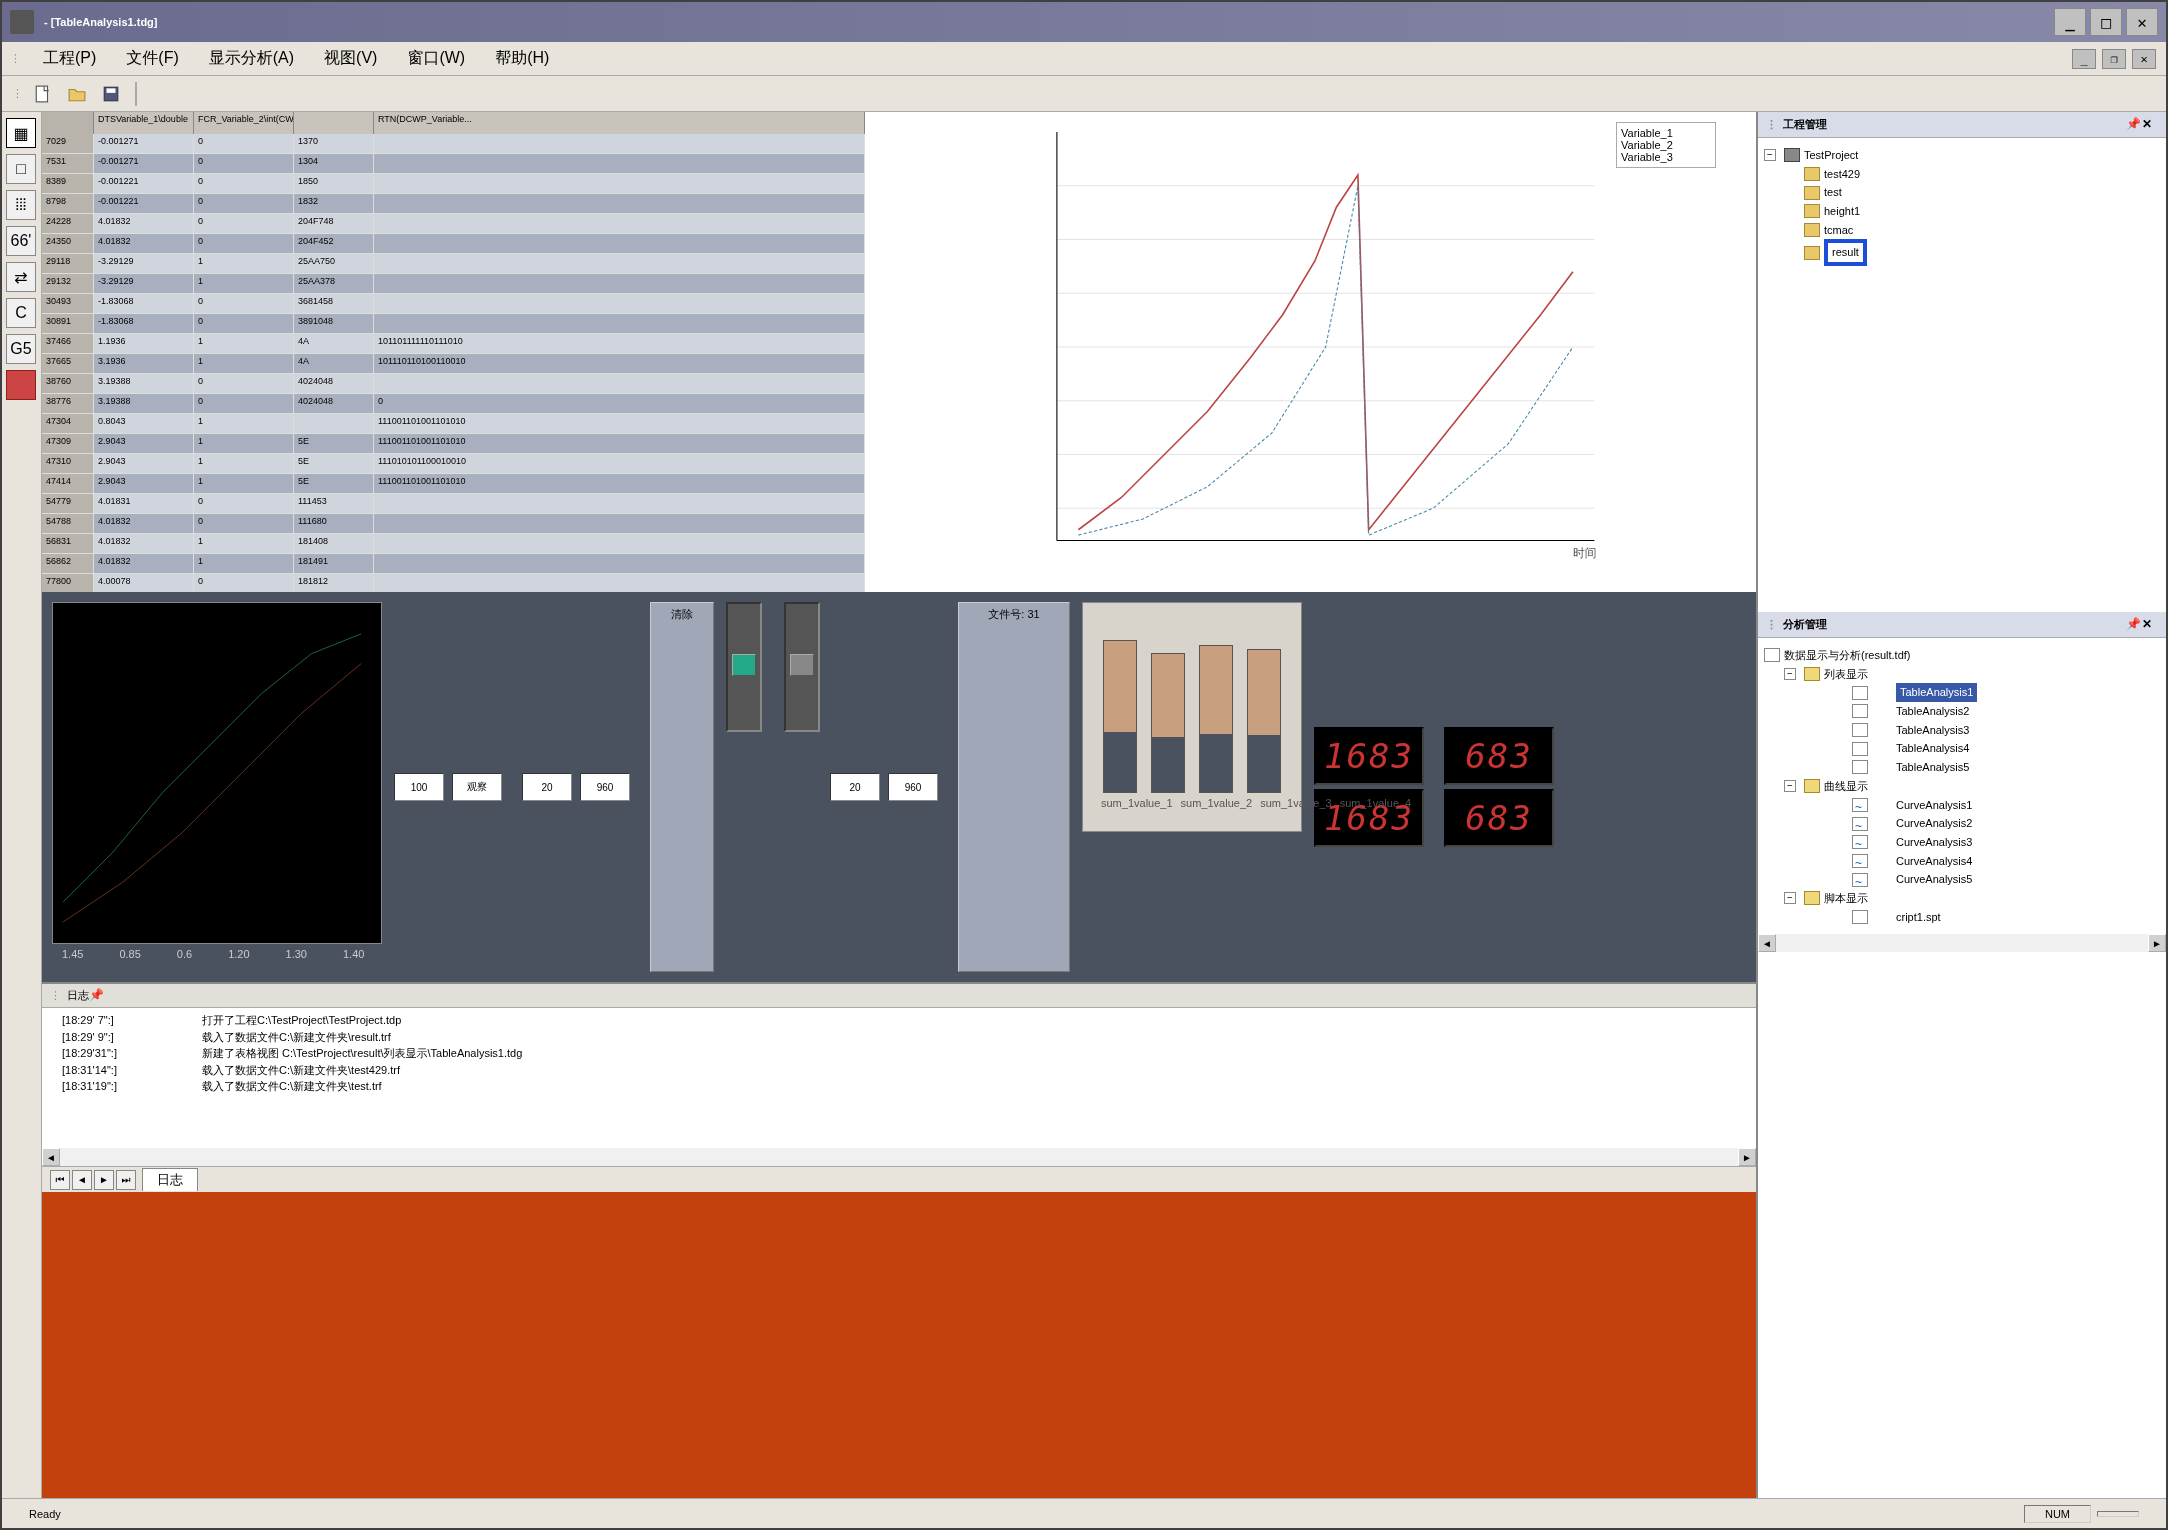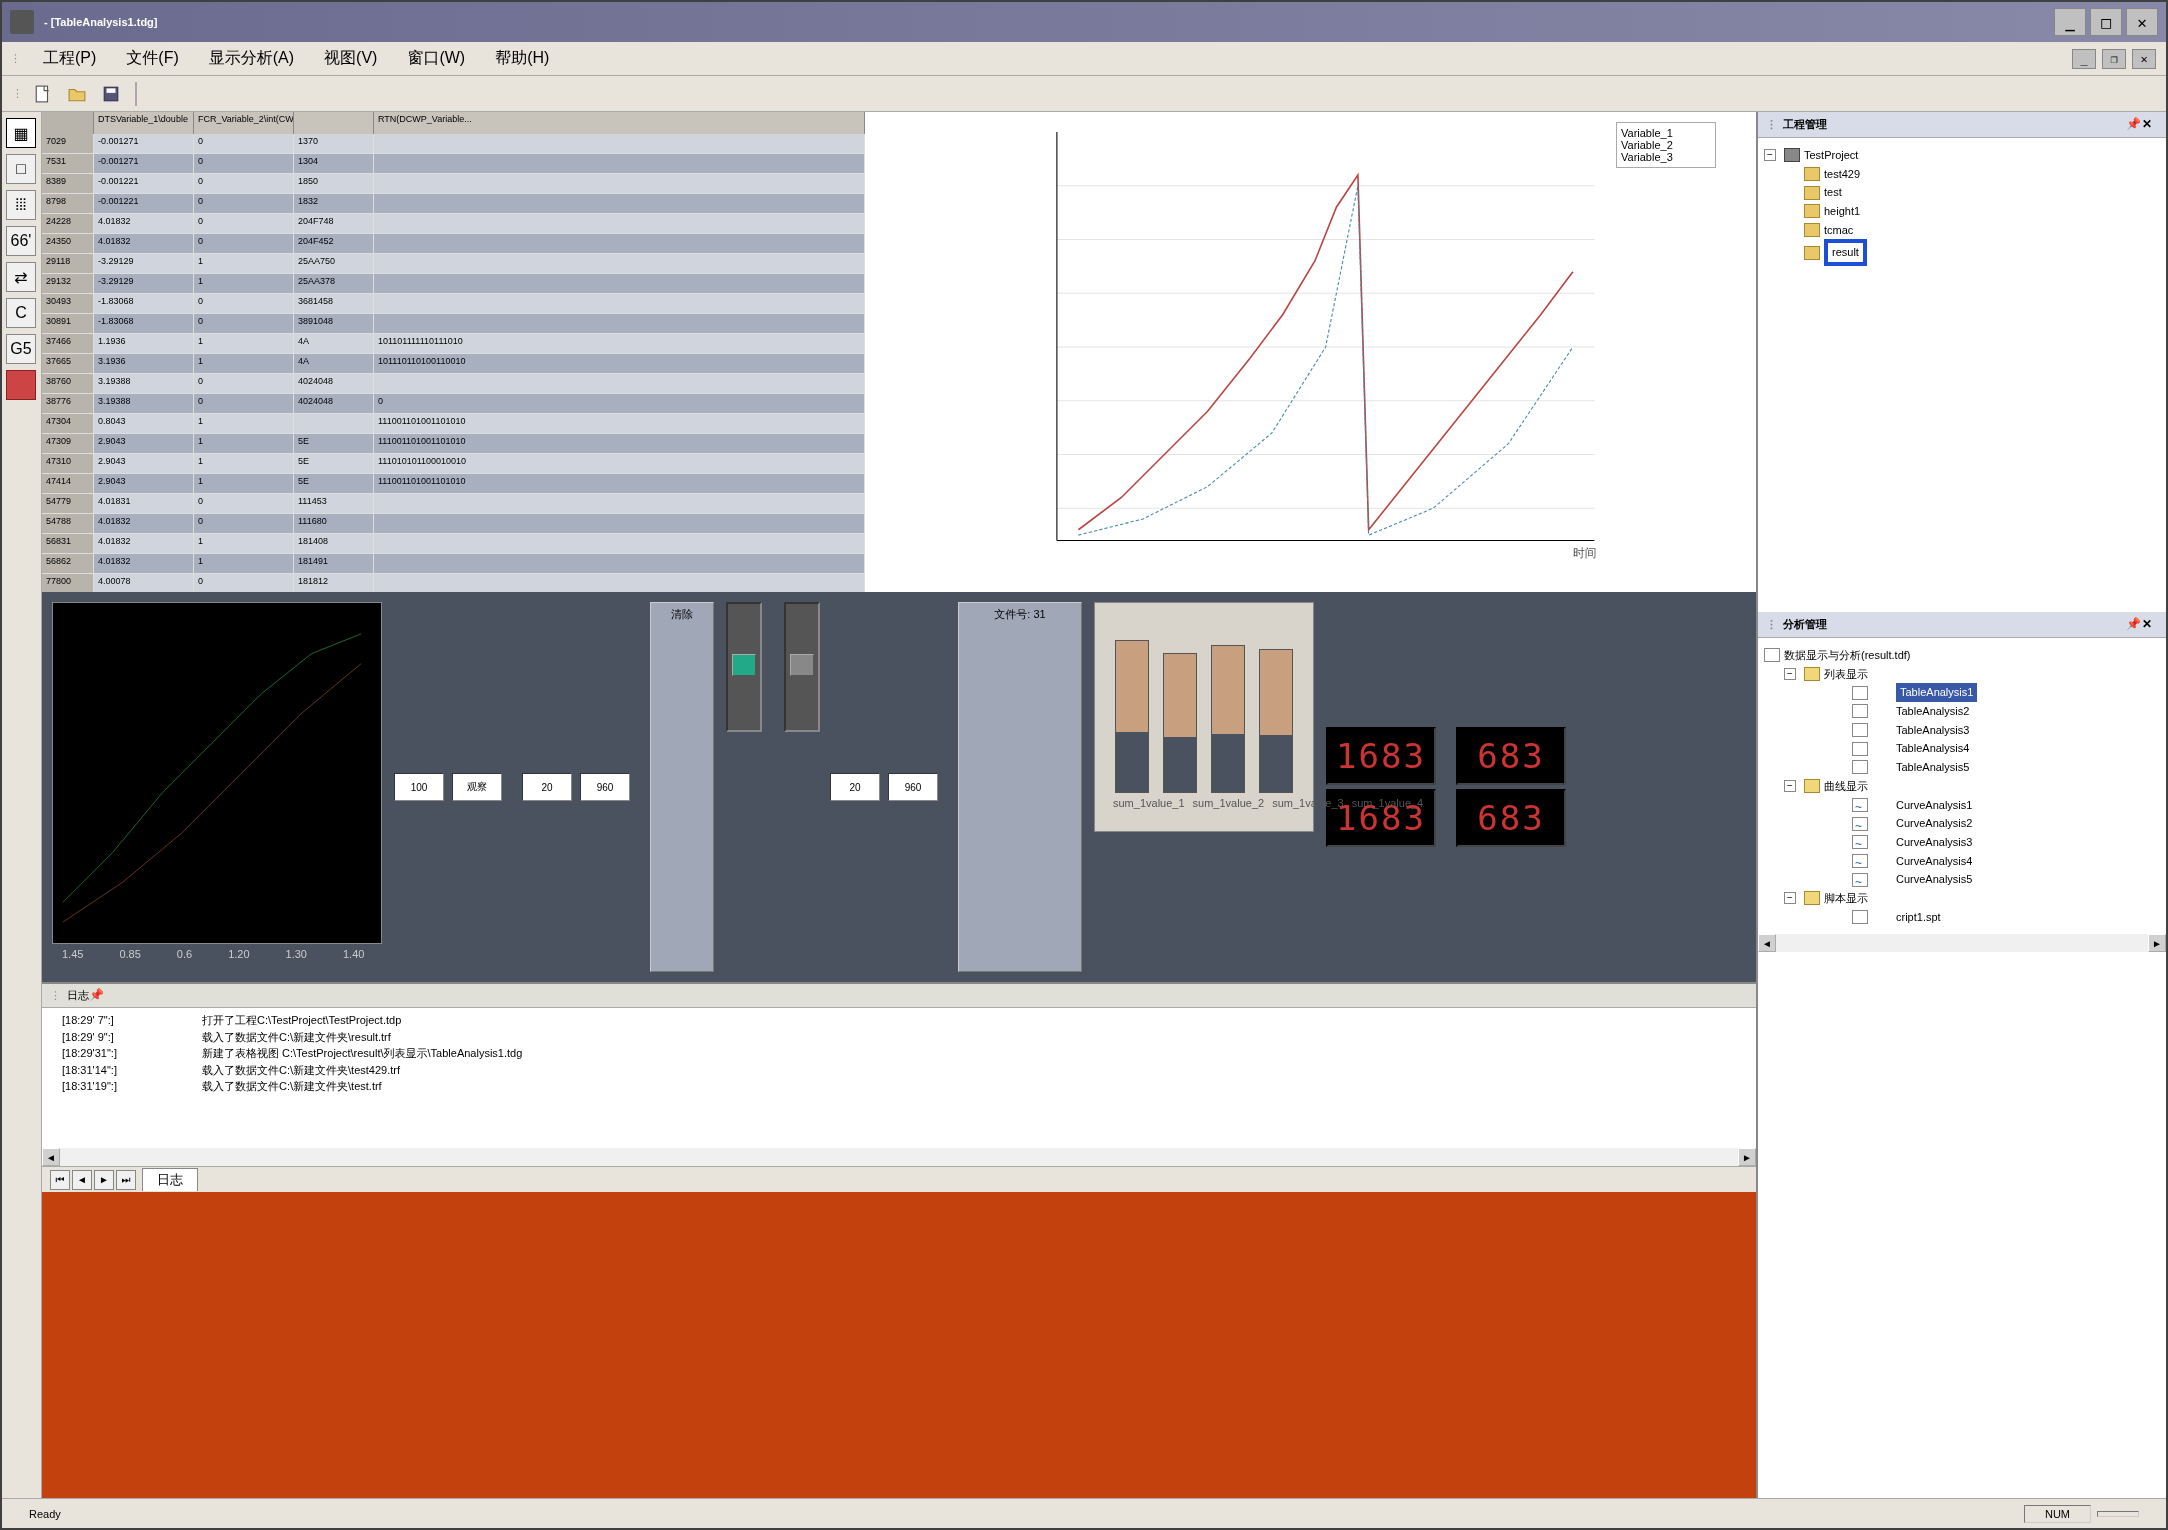--- a/index.html
+++ b/index.html
@@ -45,21 +45,21 @@
 .ctrl-grp { display: flex; flex-direction: row; gap: 10px; justify-content: center; }
 .ctrl-row { display: flex; gap: 8px; align-items: center; }
 .num-box { width: 50px; height: 28px; background: #fff; border: 1px inset #888; display: flex; align-items: center; justify-content: center; font-size: 10px; }
 .slider-v { width: 36px; height: 130px; background: #555; border: 2px inset #888; position: relative; }
 .slider-v::after { content: ''; position: absolute; top: 40%; left: 4px; right: 4px; height: 20px; background: #888; border: 1px outset #aaa; }
 .slider-v.on::after { background: #2a8; }
 .bar-chart-mini { width: 220px; height: 230px; background: #d8d4cc; border: 1px solid #888; padding: 10px; position: relative; }
 .bar-chart-mini .bars { display: flex; height: 180px; align-items: flex-end; gap: 14px; padding: 0 10px; }
 .bar-chart-mini .bar { flex: 1; background: linear-gradient(to top, #4a5260 40%, #c8a080 40%); border: 1px solid #555; }
 .led-display { width: 110px; height: 58px; background: #000; border: 2px inset #444; color: #c33; font-family: monospace; font-size: 34px; display: flex; align-items: center; justify-content: center; letter-spacing: 2px; }
-.led-grid { display: grid; grid-template-columns: 1fr 1fr; gap: 4px 20px; align-content: center; }
+.led-grid { display: grid; grid-template-columns: 1fr 1fr; gap: 4px 20px; align-content: center; font-style: italic; }
 .btn-flat { padding: 4px 20px; background: #a0a8b8; border: 1px outset #ccc; font-size: 11px; text-align: center; cursor: pointer; }
 .log-panel { height: 210px; display: flex; flex-direction: column; border-top: 2px solid #888; background: #fff; }
 .log-hdr { height: 24px; background: #e0e0d8; display: flex; align-items: center; padding: 0 8px; font-size: 14px; border-bottom: 1px solid #aaa; }
 .log-body { flex: 1; overflow: auto; padding: 4px 20px; font-family: "SimSun", monospace; font-size: 15px; line-height: 1.5; }
 .log-tabs { height: 26px; display: flex; align-items: center; padding: 0 8px; border-top: 1px solid #aaa; background: #e8e4dc; }
 .log-tab-nav { width: 20px; height: 20px; border: 1px solid #888; background: #f0f0f0; margin-right: 2px; display: flex; align-items: center; justify-content: center; font-size: 10px; cursor: pointer; }
 .log-tab { padding: 2px 14px; background: #fff; border: 1px solid #888; border-bottom: none; font-size: 13px; margin-left: 4px; }
 .right-panels { width: 410px; display: flex; flex-direction: column; border-left: 2px solid #888; }
 .panel { display: flex; flex-direction: column; background: #fff; }
 .panel-hdr { height: 26px; background: #d8dce8; display: flex; align-items: center; padding: 0 8px; font-size: 14px; font-weight: bold; border-bottom: 1px solid #aaa; }
@@ -390,21 +390,21 @@
             <div style="height:20px"></div>
           </div>
 
           <div class="ctrl-grp">
             <div class="slider-v"></div>
             <div class="ctrl-row">
               <div class="num-box">20</div>
               <div class="num-box">960</div>
             </div>
             <div style="height:20px"></div>
-            <div class="btn-flat" style="width:124px">文件号: 31</div>
+            <div class="btn-flat" style="width:112px">文件号: 31</div>
           </div>
 
           <div class="bar-chart-mini">
             <div class="bars">
               <div class="bar" style="height:85%"></div>
               <div class="bar" style="height:78%"></div>
               <div class="bar" style="height:82%"></div>
               <div class="bar" style="height:80%"></div>
             </div>
             <div style="display:flex;font-size:7px;gap:8px;padding:4px 8px;color:#555">

